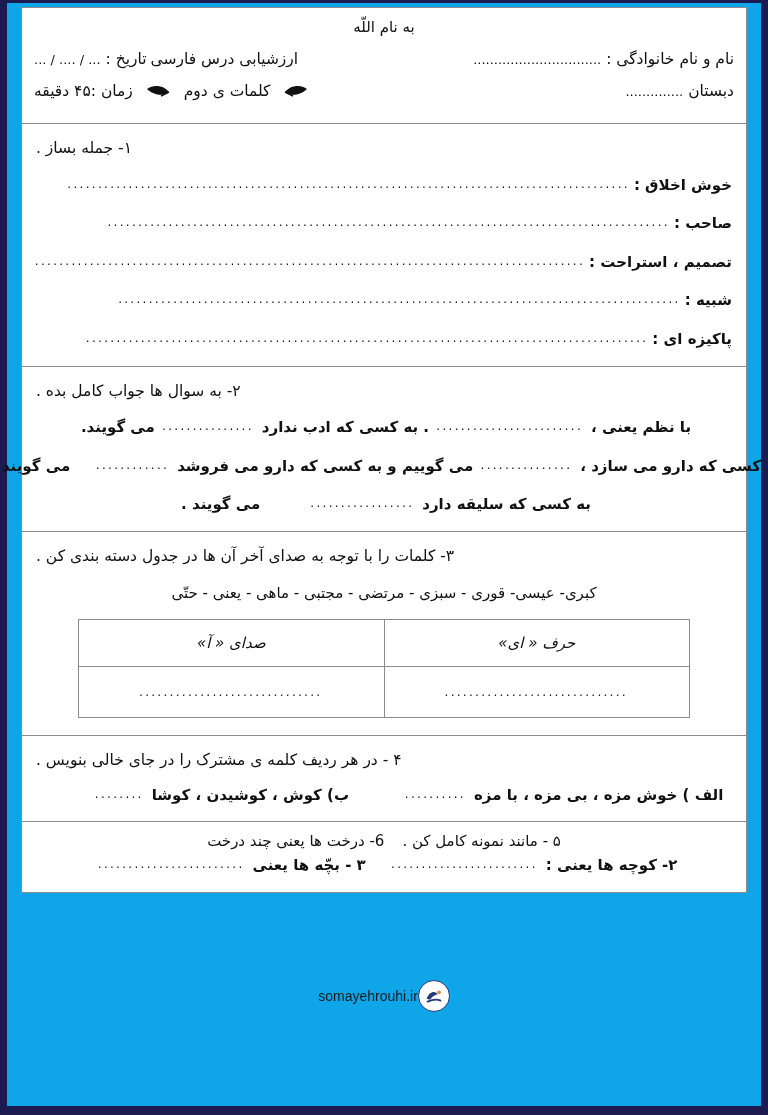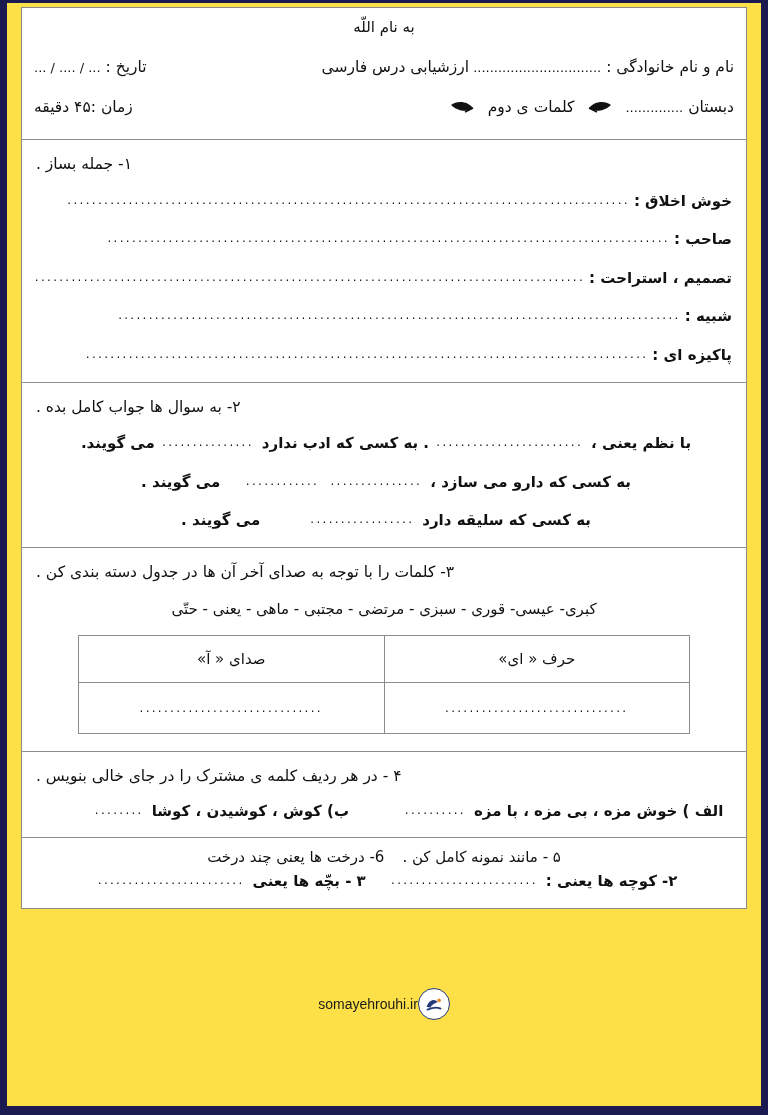--- a/index.html
+++ b/index.html
@@ -13,21 +13,21 @@
     font-family: "DejaVu Sans", "Liberation Sans", sans-serif;
     color: #111111;
     overflow: hidden;
   }
 
   .page {
     position: relative;
     width: 768px;
     height: 1115px;
     box-sizing: border-box;
-    background: #fde047;
+    background: #0ea5e9;
     border-right: 7px solid #1b1b52;
     border-left: 7px solid #1b1b52;
     border-top: 3px solid #1b1b52;
     border-bottom: 9px solid #1b1b52;
     padding: 0 14px;
   }
 
   .sheet {
     width: 100%;
     height: 100%;
@@ -60,21 +60,21 @@
   .hrow {
     display: flex;
     flex-direction: row;
     align-items: baseline;
     justify-content: space-between;
     font-size: 15.5px;
     margin-bottom: 14px;
     white-space: nowrap;
   }
   .hcell-right { flex: 0 0 auto; text-align: right; }
-  .hcell-mid   { flex: 1 1 auto; text-align: right; padding: 0 4px; margin-top: 8px; }
+  .hcell-mid   { flex: 1 1 auto; text-align: left; padding: 0 4px; }
   .hcell-left  { flex: 0 0 auto; text-align: left; }
 
   .dots-inline {
     letter-spacing: 1.5px;
     font-size: 13px;
     color: #111;
   }
 
   .ornament {
     display: inline-block;
@@ -157,20 +157,21 @@
     width: 612px;
     table-layout: fixed;
   }
   table.cat td {
     border: 1.5px solid #8b8b8b;
     height: 42px;
     text-align: center;
     font-size: 15px;
     vertical-align: middle;
     padding: 2px 6px;
+    font-style: italic;
   }
   table.cat td.ans {
     height: 46px;
     font-size: 12px;
     letter-spacing: 2.3px;
     color: #111;
   }
 
   
   .row-two {
@@ -289,20 +290,21 @@
         <span class="lbl">با نظم یعنی ،</span>
         <span class="fill-short">............................</span>
         <span class="lbl">. به کسی که ادب ندارد</span>
         <span class="fill-xshort">....................</span>
         <span class="lbl">می گویند.</span>
       </div>
 
       <div class="q-line q-centered">
         <span class="lbl">به کسی که دارو می سازد ،</span>
         <span class="fill-xshort">.................</span>
+        <span class="lbl">می گوییم و به کسی که دارو می فروشد</span>
         <span class="fill-xshort">............</span>
         <span class="lbl">می گویند .</span>
       </div>
 
       <div class="q-line q-centered">
         <span class="lbl">به کسی که سلیقه دارد</span>
         <span class="fill-short">.................</span>
         <span class="lbl">می گویند .</span>
       </div>
     </div>

